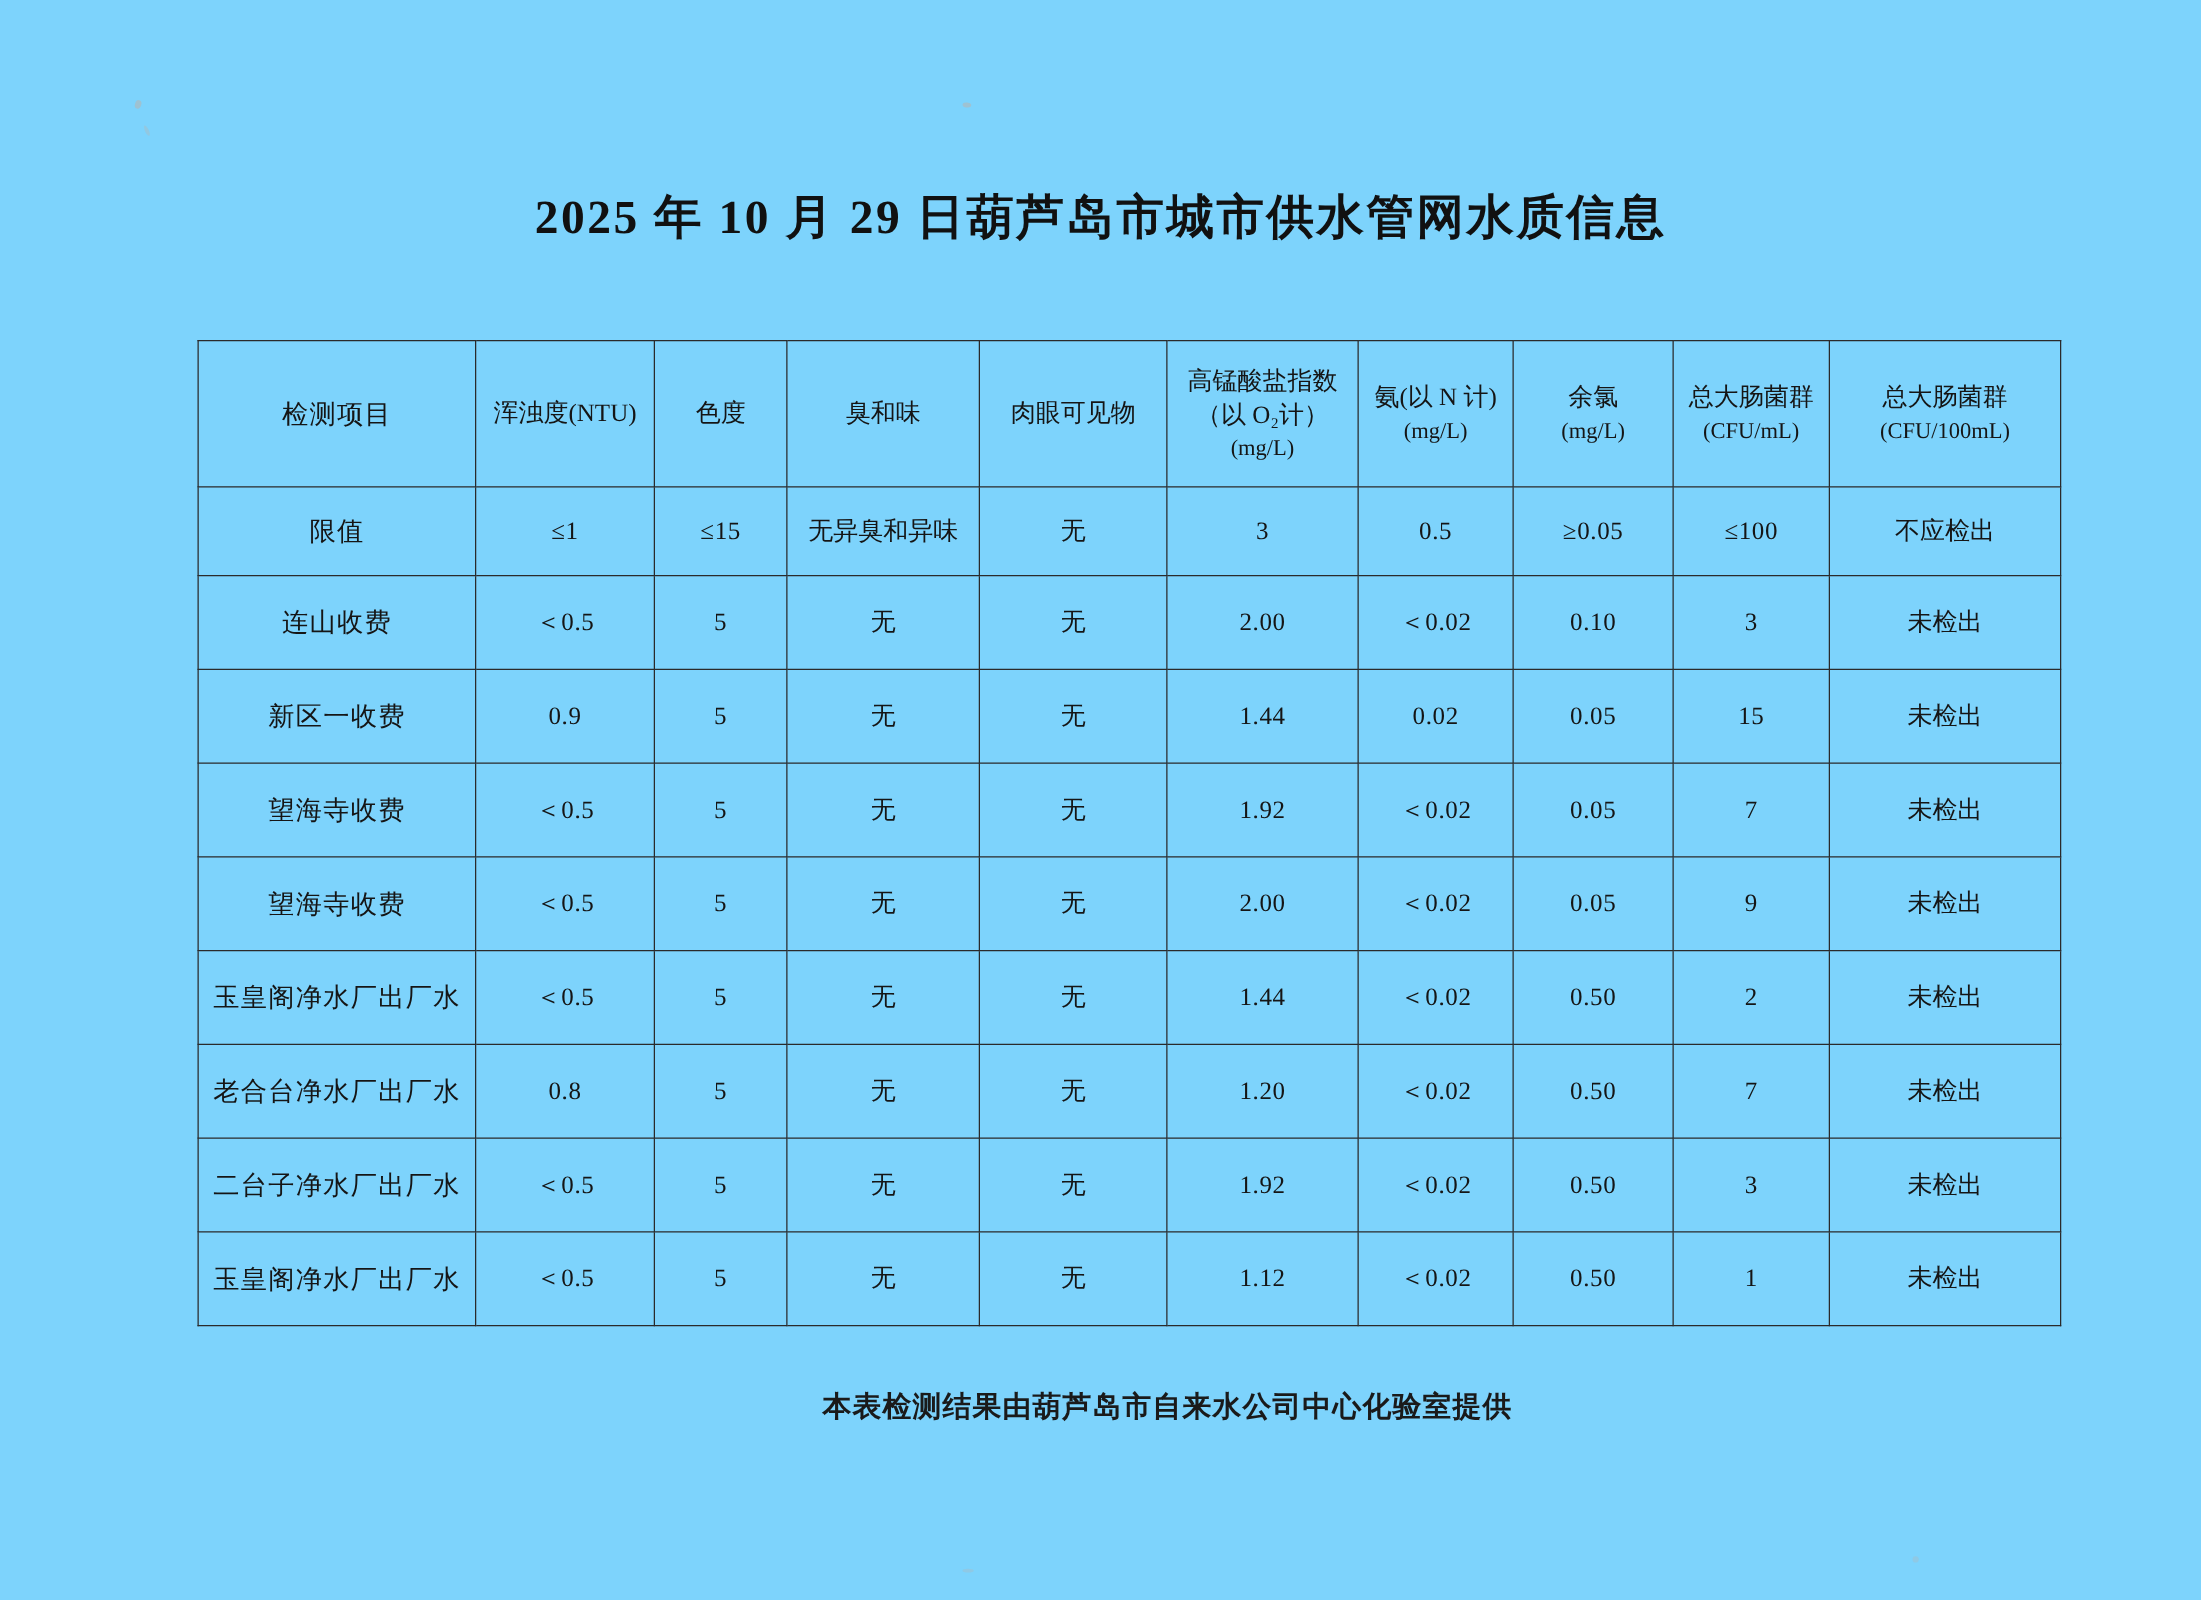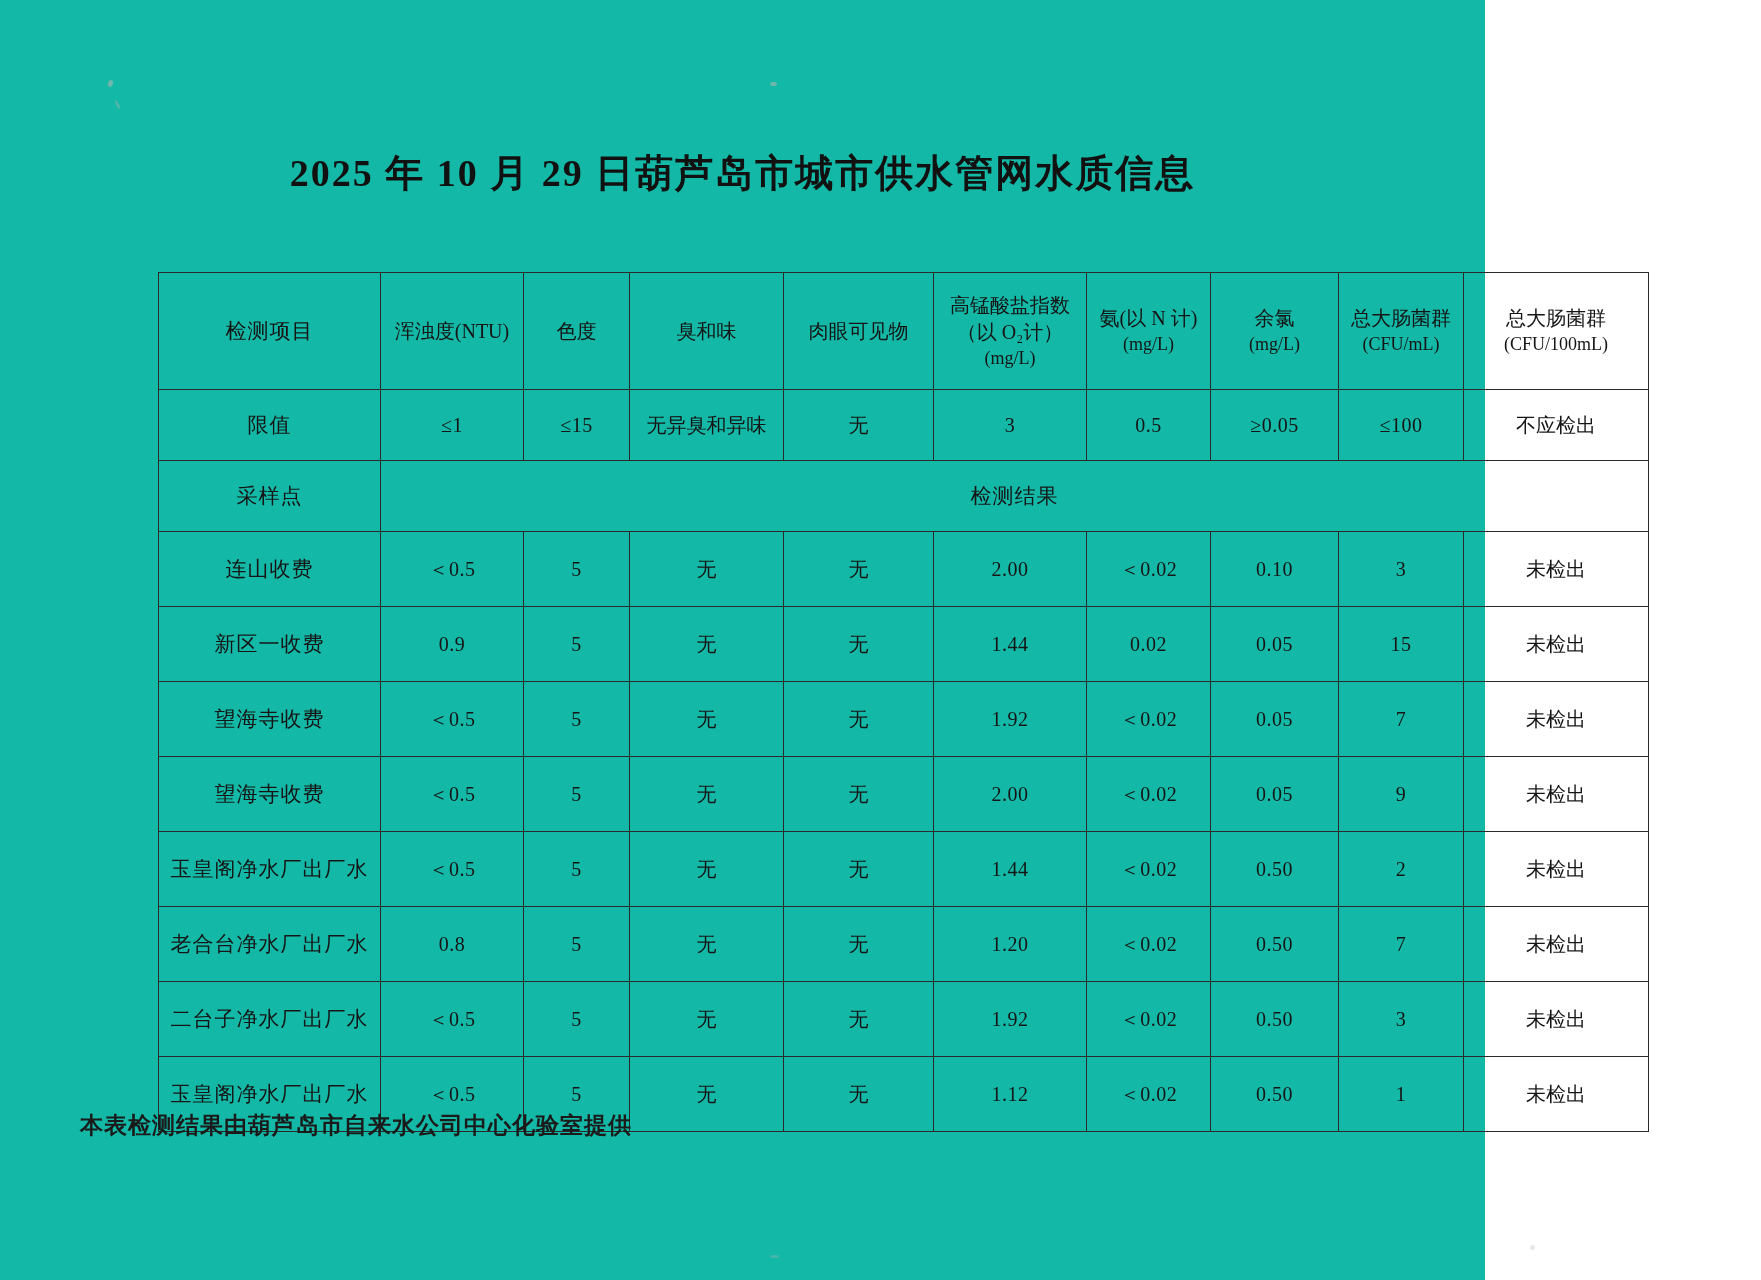--- a/index.html
+++ b/index.html
@@ -10,23 +10,23 @@
   body {
     width: 1761px;
     height: 1280px;
     font-family: "Liberation Serif", "DejaVu Serif", serif;
     color: #1a1a1a;
     position: relative;
     overflow: hidden;
   }
   .page {
     position: relative;
-    width: 1485px;
+    width: 1761px;
     height: 1280px;
-    background: #14b8a6;
+    background: #7dd3fc;
   }
   
   .speck {
     position: absolute;
     background: #b9b4ae;
     border-radius: 50%;
     opacity: .55;
   }
   .speck.s1 { left: 108px; top: 80px;  width: 5px; height: 7px; transform: rotate(18deg); }
   .speck.s2 { left: 116px; top: 100px; width: 3px; height: 9px; transform: rotate(-25deg); opacity:.35;}
@@ -90,25 +90,25 @@
   .unit { font-size: 18px; }
   .site-name { font-size: 21px; letter-spacing: 1px; margin-top: 28px; }
   .hdr-name { font-size: 21px; letter-spacing: 1px; }
   .numeric { font-family: "Liberation Serif", "DejaVu Serif", serif; letter-spacing: .5px; }
 
   .footnote {
     position: absolute;
     top: 1110px;
     left: 0;
     width: 100%;
-    text-align: left;
+    text-align: center;
     font-size: 23px;
     font-weight: bold;
     letter-spacing: 1px;
-    padding-left: 80px;
+    padding-left: 107px;
     box-sizing: border-box;
   }
 </style>
 </head>
 <body>
 
 <div class="page">
 
   <span class="speck s1"></span>
   <span class="speck s2"></span>
@@ -168,24 +168,20 @@
           <td><span class="numeric">≤15</span></td>
           <td><span>无异臭和异味</span></td>
           <td><span>无</span></td>
           <td><span class="numeric">3</span></td>
           <td><span class="numeric">0.5</span></td>
           <td><span class="numeric">≥0.05</span></td>
           <td><span class="numeric">≤100</span></td>
           <td><span>不应检出</span></td>
         </tr>
 
-        <tr class="section-row">
-          <td><span class="hdr-name">采样点</span></td>
-          <td colspan="9"><span class="hdr-name">检测结果</span></td>
-        </tr>
 
         <tr class="data-row">
           <td><span class="site-name">连山收费</span></td>
           <td><span class="numeric">＜0.5</span></td>
           <td><span class="numeric">5</span></td>
           <td><span>无</span></td>
           <td><span>无</span></td>
           <td><span class="numeric">2.00</span></td>
           <td><span class="numeric">＜0.02</span></td>
           <td><span class="numeric">0.10</span></td>

